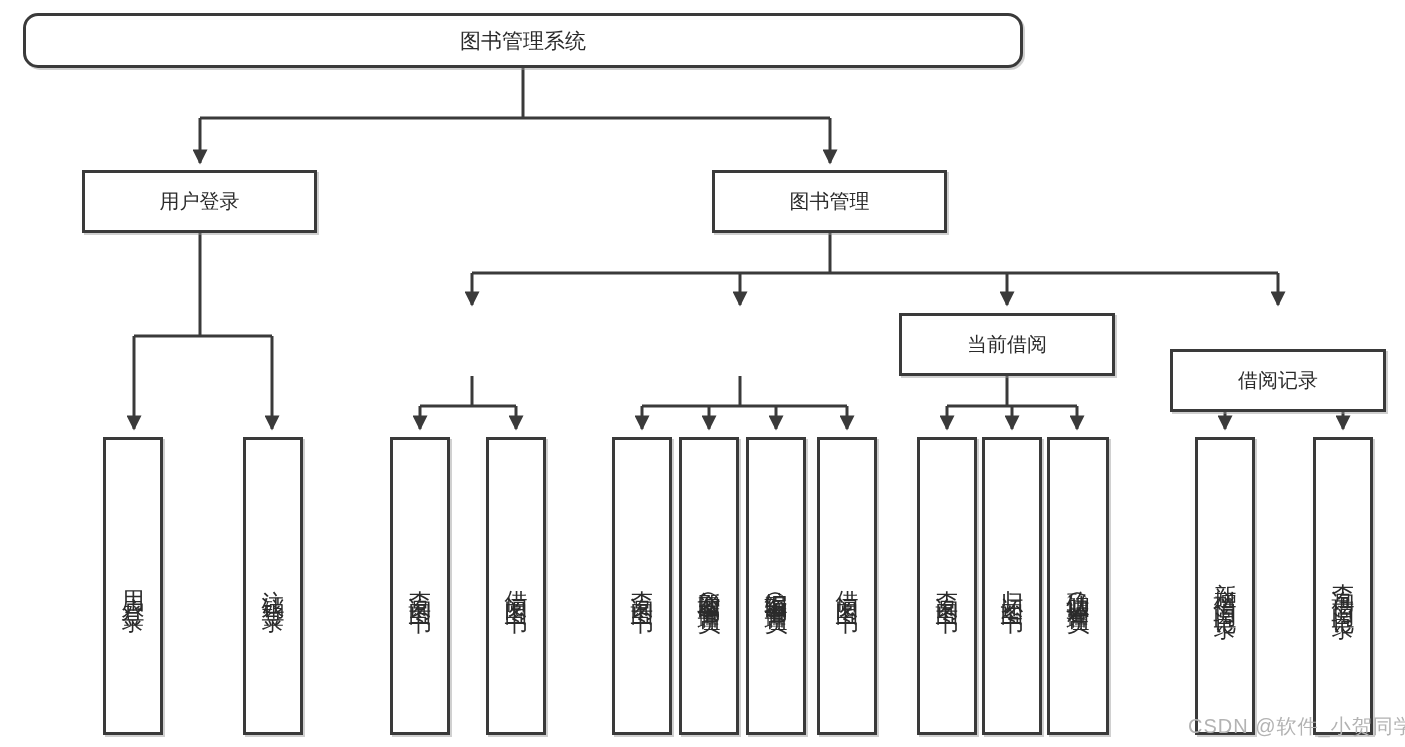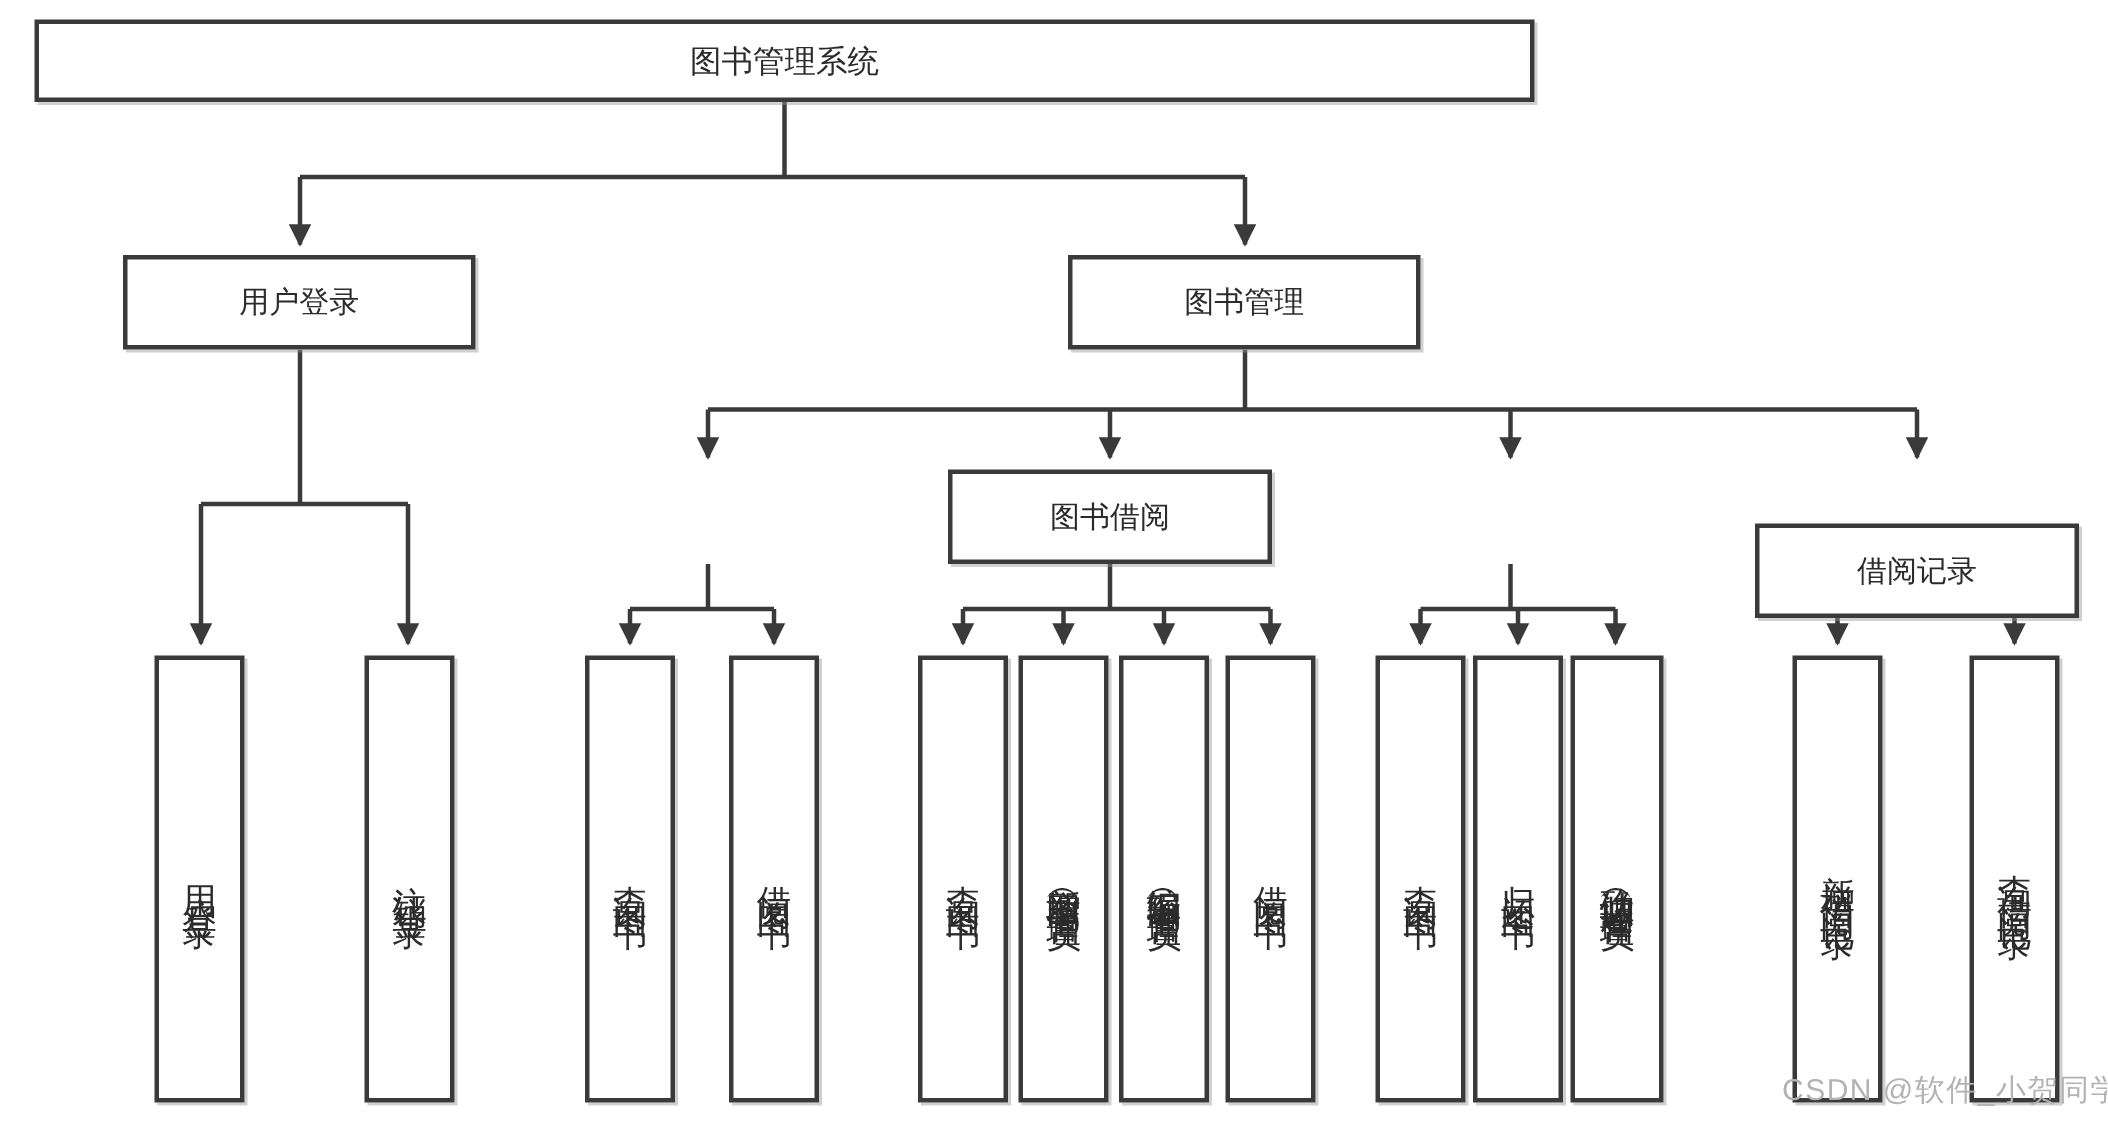--- a/index.html
+++ b/index.html
@@ -97,26 +97,26 @@
     <path class="edge" d="M947 406 V429" marker-end="url(#arrow)"></path>
     <path class="edge" d="M1012 406 V429" marker-end="url(#arrow)"></path>
     <path class="edge" d="M1077 406 V429" marker-end="url(#arrow)"></path>
 
     <path class="edge" d="M1278 376 V406"></path>
     <path class="edge" d="M1225 406 H1343"></path>
     <path class="edge" d="M1225 406 V429" marker-end="url(#arrow)"></path>
     <path class="edge" d="M1343 406 V429" marker-end="url(#arrow)"></path>
   </svg>
 
-  <div class="node root" style="left:23px; top:13px; width:1000px; height:55px;">图书管理系统</div>
+  <div class="node root" style="left:23px; top:13px; width:1000px; height:55px;border-radius:15px;">图书管理系统</div>
 
   <div class="node" style="left:82px; top:170px; width:235px; height:63px;">用户登录</div>
   <div class="node" style="left:712px; top:170px; width:235px; height:63px;">图书管理</div>
 
-  <div class="node" style="left:632px; top:313px; width:216px; height:63px;">图书借阅</div>
+  <div class="node" style="left:899px; top:313px; width:216px; height:63px;">当前借阅</div>
   <div class="node" style="left:1170px; top:313px; width:216px; height:63px;margin-top:36px;">借阅记录</div>
 
   <div class="node leaf" style="left:103px; top:437px; width:60px; height:298px;">用户登录</div>
   <div class="node leaf" style="left:243px; top:437px; width:60px; height:298px;">注销登录</div>
 
   <div class="node leaf" style="left:390px; top:437px; width:60px; height:298px;">查询图书</div>
   <div class="node leaf" style="left:486px; top:437px; width:60px; height:298px;">借阅图书</div>
 
   <div class="node leaf" style="left:612px; top:437px; width:60px; height:298px;">查询图书</div>
   <div class="node leaf" style="left:679px; top:437px; width:60px; height:298px; letter-spacing:3px;">新增图书（管理员）</div>

